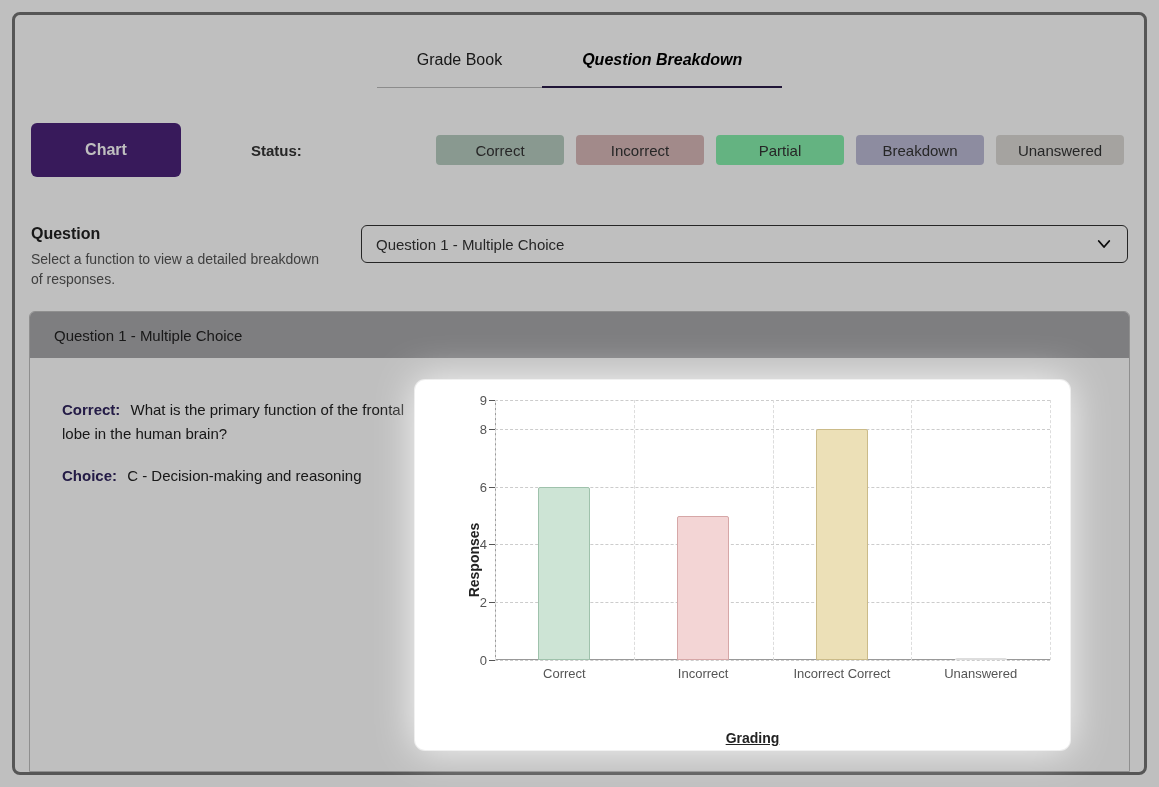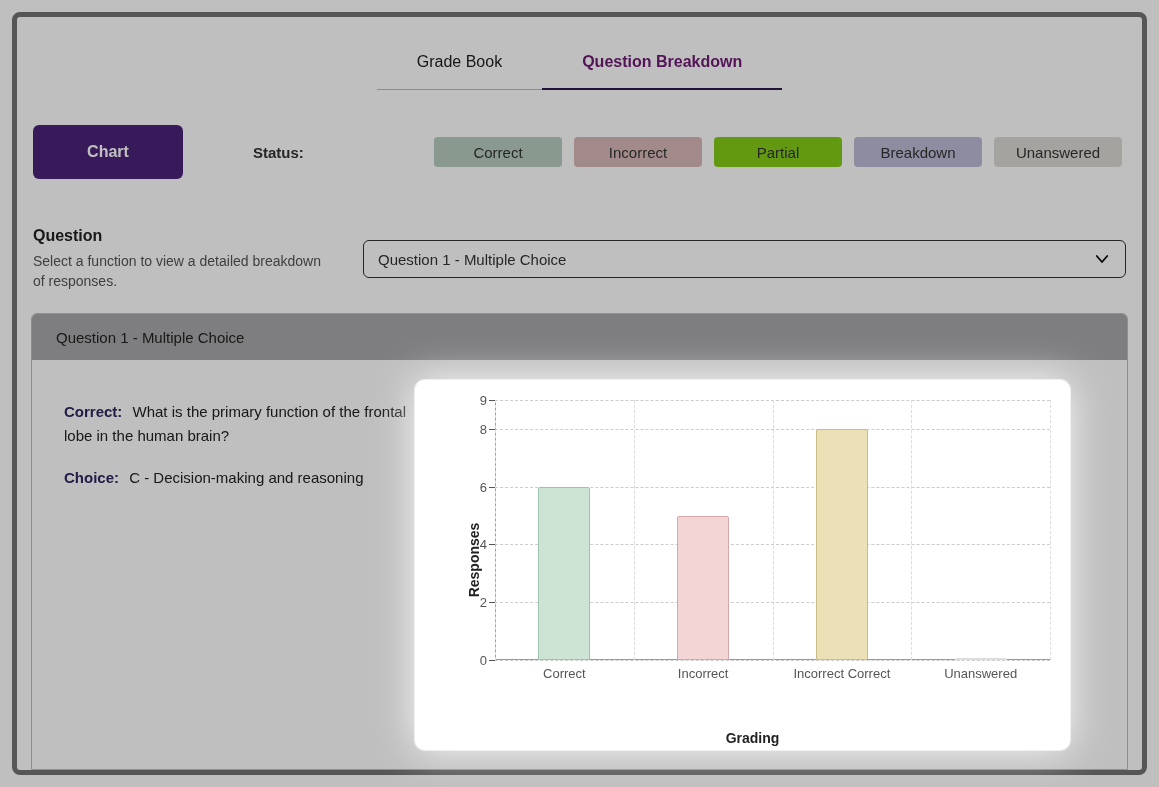--- a/index.html
+++ b/index.html
@@ -17,42 +17,43 @@
   .page {
     position: relative;
     width: 1159px;
     height: 787px;
     margin: 0;
   }
   .card {
     position: absolute;
     left: 12px; top: 12px;
     width: 1135px; height: 763px;
-    border: 5px solid #737373;
+    border: 3px solid #737373;
     border-radius: 8px;
     background: #fff;
   }
 
   
   .tabs {
     margin-top: 30px;
     display: flex;
     justify-content: center;
   }
   .tab {
     font-size: 16px;
     color: #222;
     padding: 6px 40px 18px;
     cursor: pointer;
     border-bottom: 1px solid #bbb;
     position: relative;
   }
   .tab.active {
-    color: #701a75;
+    color: #000000;
     font-weight: 600;
+    font-style: italic;
   }
   .tab.active::after {
     content: "";
     position: absolute;
     left: 0; right: 0; bottom: -1px;
     height: 2px;
     background: #2b1c4a;
   }
 
   
@@ -96,28 +97,28 @@
   .chip {
     min-width: 128px;
     height: 30px;
     border-radius: 4px;
     font-size: 15px;
     color: #333;
     display: flex; align-items: center; justify-content: center;
   }
   .chip.correct     { background: #b7ccc0; }
   .chip.incorrect   { background: #d8b8b9; }
-  .chip.partial     { background: #84cc16; width: 120px; }
+  .chip.partial     { background: #86efac; width: 120px; }
   .chip.ungradable  { background: #bdbbd6; }
   .chip.unanswered  { background: #dcdad6; }
 
   
   .selector-row {
     display: flex;
-    align-items: center;
+    align-items: flex-start;
     gap: 30px;
     padding: 48px 16px 0;
   }
   .sel-left { width: 300px; }
   .sel-left .heading {
     font-weight: 700; font-size: 16px; color: #222;
     margin-bottom: 6px;
   }
   .sel-left .desc {
     font-size: 14px; color: #555; line-height: 1.45;
@@ -185,21 +186,21 @@
     position: absolute;
     left: -18px; top: 50%;
     transform: translateY(-50%) rotate(-90deg);
     transform-origin: center;
     font-weight: 700; font-size: 14px; color: #222;
   }
   .xlabel {
     position: absolute;
     left: 50%; bottom: -26px;
     transform: translateX(-50%);
-    font-weight: 700; font-size: 14px; color: #222;
+    font-weight: 700; font-size: 14px; color: #222; text-decoration: underline;
   }
   .plot {
     position: absolute;
     left: 40px; right: 0; top: 0; bottom: 30px;
   }
   .axis-x-line, .axis-y-line {
     position: absolute;
     background: #999;
   }
   .gridline {

